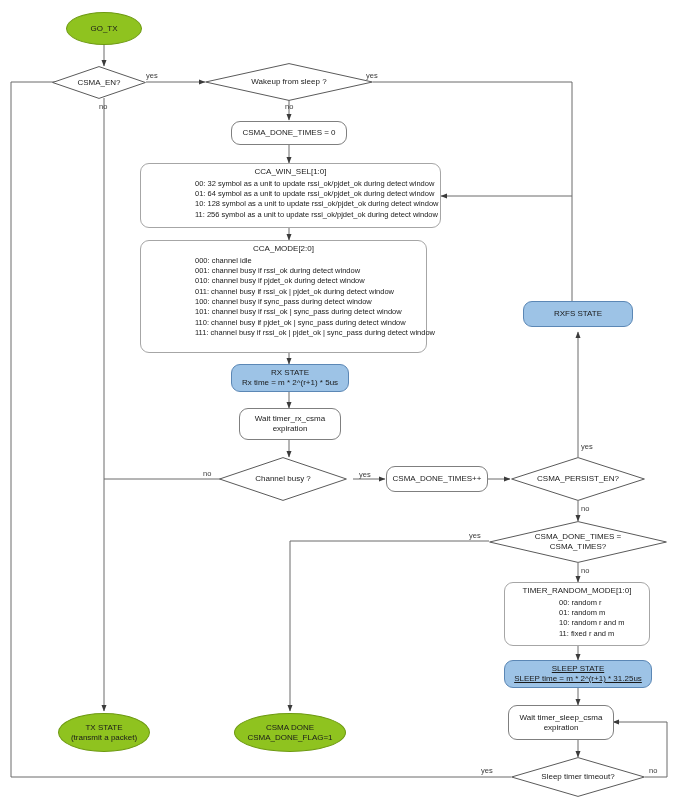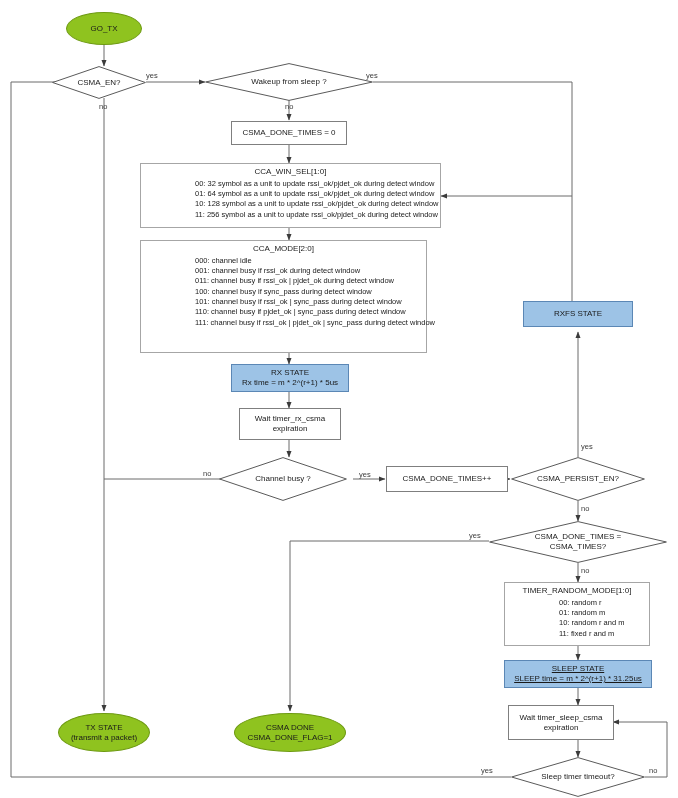--- a/index.html
+++ b/index.html
@@ -28,20 +28,21 @@
     position: absolute;
     box-sizing: border-box;
     display: flex;
     flex-direction: column;
     align-items: center;
     justify-content: center;
     text-align: center;
     color: #1a1a1a;
     line-height: 1.22;
     z-index: 3;
+    border-radius: 9px;
   }
   .oval {
     background: #8FC31F;
     border: 1px solid #6e9a13;
     border-radius: 50%;
     font-size: 8px;
   }
   .proc {
     background: #ffffff;
     border: 1px solid #7f7f7f;
@@ -190,20 +191,21 @@
     <div class="lb-line">00: 32 symbol as a unit to update rssi_ok/pjdet_ok during detect window</div>
     <div class="lb-line">01: 64 symbol as a unit to update rssi_ok/pjdet_ok during detect window</div>
     <div class="lb-line">10: 128 symbol as a unit to update rssi_ok/pjdet_ok during detect window</div>
     <div class="lb-line">11: 256 symbol as a unit to update rssi_ok/pjdet_ok during detect window</div>
   </div>
 
   <div class="node proc listbox" style="left:140px; top:240px; width:287px; height:113px;">
     <div class="lb-title">CCA_MODE[2:0]</div>
     <div class="lb-line">000: channel idle</div>
     <div class="lb-line">001: channel busy if rssi_ok during detect window</div>
+    <div class="lb-line">010: channel busy if pjdet_ok during detect window</div>
     <div class="lb-line">011: channel busy if rssi_ok | pjdet_ok during detect window</div>
     <div class="lb-line">100: channel busy if sync_pass during detect window</div>
     <div class="lb-line">101: channel busy if rssi_ok | sync_pass during detect window</div>
     <div class="lb-line">110: channel busy if pjdet_ok | sync_pass during detect window</div>
     <div class="lb-line">111: channel busy if rssi_ok | pjdet_ok | sync_pass during detect window</div>
   </div>
 
   <div class="node state" style="left:231px; top:364px; width:118px; height:28px;">
     <span class="ln1">RX STATE</span>
     <span>Rx time = m * 2^(r+1) * 5us</span>
@@ -214,21 +216,21 @@
     <span>expiration</span>
   </div>
 
   <div class="diamond-wrap" style="left:219px; top:457px; width:128px; height:44px;">
     <svg class="diamond-shape" viewBox="0 0 128 44" preserveAspectRatio="none">
       <polygon points="64,0.6 127.4,22 64,43.4 0.6,22" fill="#ffffff" stroke="#5a5a5a" stroke-width="1"></polygon>
     </svg>
     <div class="diamond-label">Channel busy ?</div>
   </div>
 
-  <div class="node proc" style="left:386px; top:466px; width:122px; height:26px;">
+  <div class="node proc" style="left:386px; top:466px; width:102px; height:26px;">
     <span>CSMA_DONE_TIMES++</span>
   </div>
 
   <div class="diamond-wrap" style="left:511px; top:457px; width:134px; height:44px;">
     <svg class="diamond-shape" viewBox="0 0 134 44" preserveAspectRatio="none">
       <polygon points="67,0.6 133.4,22 67,43.4 0.6,22" fill="#ffffff" stroke="#5a5a5a" stroke-width="1"></polygon>
     </svg>
     <div class="diamond-label">CSMA_PERSIST_EN?</div>
   </div>
 

